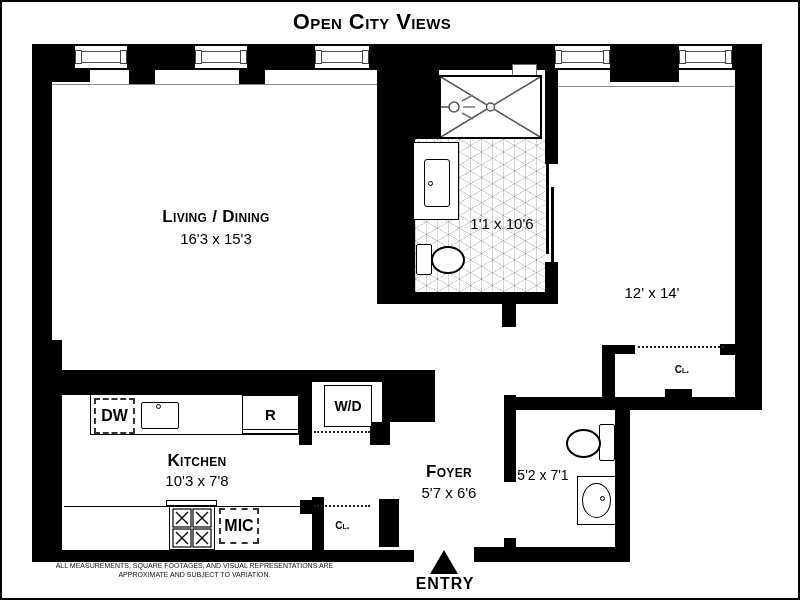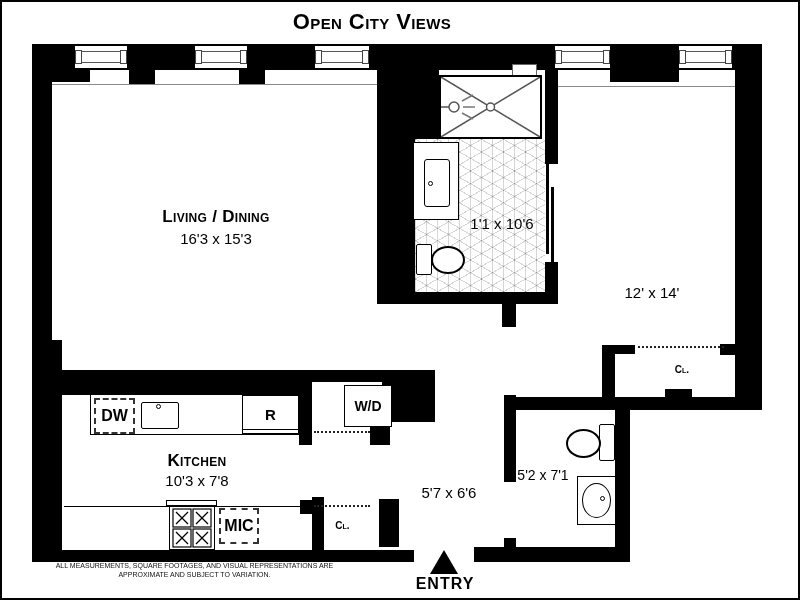--- a/index.html
+++ b/index.html
@@ -170,28 +170,29 @@
           <line x1="38" y1="25" x2="26" y2="37"></line>
       </g>
     </svg>
   </div>
   <div class="dash" style="left:217px;top:506px;width:40px;height:36px;">
     <span>MIC</span>
   </div>
   <div class="lbl room-name sc" style="left:130px;top:449px;width:130px;">Kitchen</div>
   <div class="lbl room-dims" style="left:130px;top:470px;width:130px;">10'3 x 7'8</div>
 
-  <div class="fix appl" style="left:342px;top:383px;width:48px;height:42px;">
+  <div class="fix appl" style="left:322px;top:383px;width:48px;height:42px;">
     <span>W/D</span>
   </div>
   <div class="dots" style="left:312px;top:429px;width:56px;"></div>
 
   <div class="dots" style="left:312px;top:503px;width:56px;"></div>
   <div class="lbl cl-lbl sc" style="left:312px;top:518px;width:57px;">Cl.</div>
 
+  <div class="lbl room-name sc" style="left:397px;top:460px;width:100px;">Foyer</div>
   <div class="lbl room-dims" style="left:397px;top:482px;width:100px;">5'7 x 6'6</div>
 
   <div class="lbl room-dims" style="left:506px;top:465px;width:70px;font-size:14px;">5'2 x 7'1</div>
   <div class="fix" style="left:597px;top:422px;width:16px;height:37px;border-radius:2px;"></div>
   <div class="ellipse" style="left:564px;top:427px;width:35px;height:29px;border-width:2px;"></div>
   <div class="fix" style="left:575px;top:474px;width:39px;height:49px;">
     <div class="ellipse" style="left:4px;top:6px;width:29px;height:35px;"></div>
     <div class="dot" style="left:22px;top:19px;width:5px;height:5px;"></div>
   </div>
 

